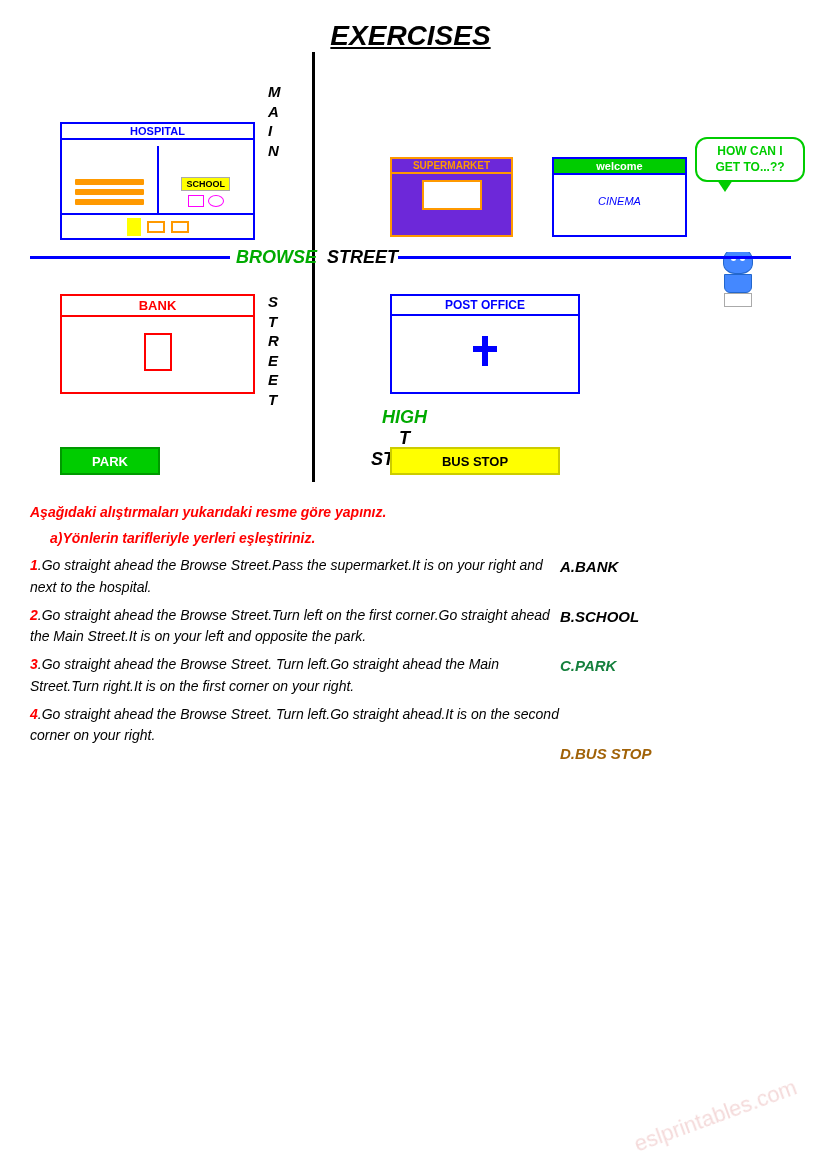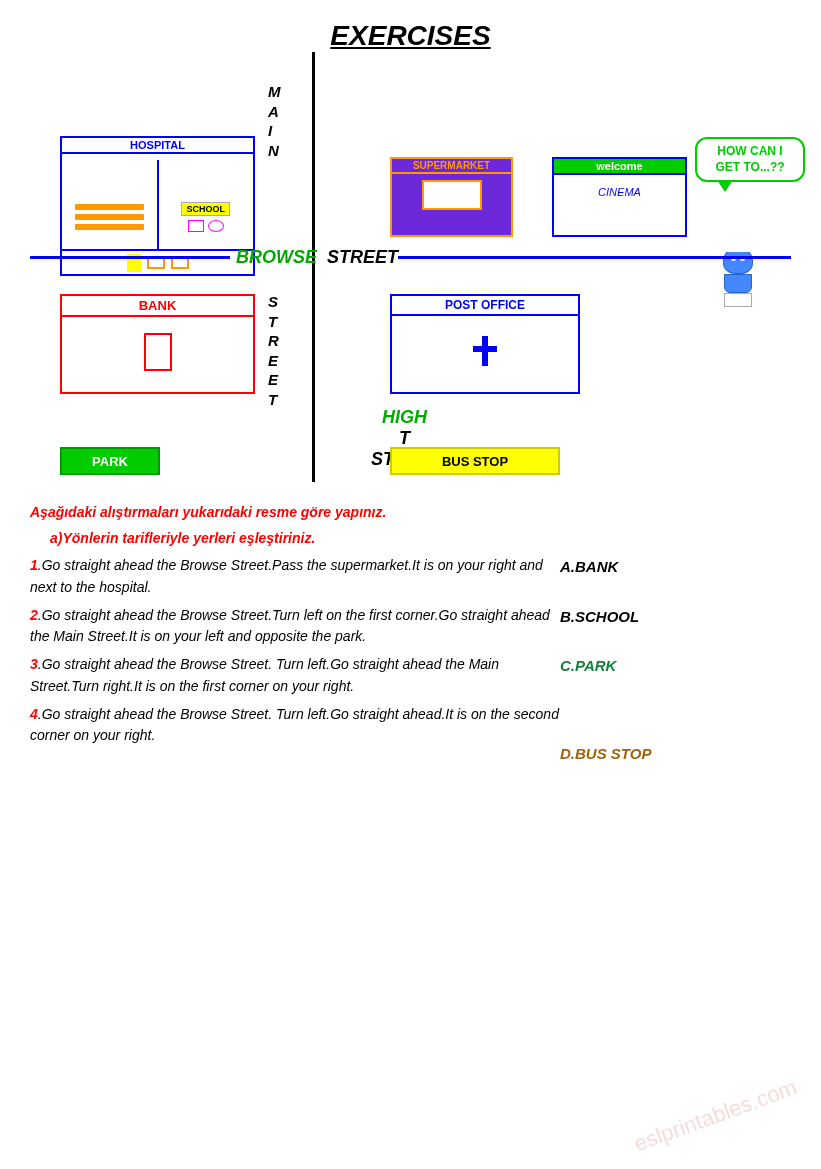--- a/index.html
+++ b/index.html
@@ -90,24 +90,24 @@
       top: 0;
       width: 3px;
       height: 430px;
       background: #000;
     }
 
     
     
     .building-hospital-school {
       position: absolute;
-      top: 84px;
+      top: 70px;
       left: 30px;
       width: 195px;
-      height: 140px;
+      height: 118px;
       border: 2.5px solid #0000ff;
       display: flex;
       flex-direction: column;
       gap: 6px;
     }
     .hospital-label {
       background: #fff;
       border-bottom: 2px solid #00f;
       text-align: center;
       font-size: 11px;
@@ -239,21 +239,21 @@
       background: #00cc00;
       color: #fff;
       padding: 1px 4px;
       border-bottom: 2px solid #00f;
     }
     .cinema-sublabel {
       text-align: center;
       font-size: 11px;
       font-style: italic;
       color: #00f;
-      padding-top: 11px;
+      padding-top: 20px;
     }
 
     
     .speech-bubble {
       position: absolute;
       top: 85px;
       left: 665px;
       width: 110px;
       background: #fff;
       border: 2px solid #00cc00;

